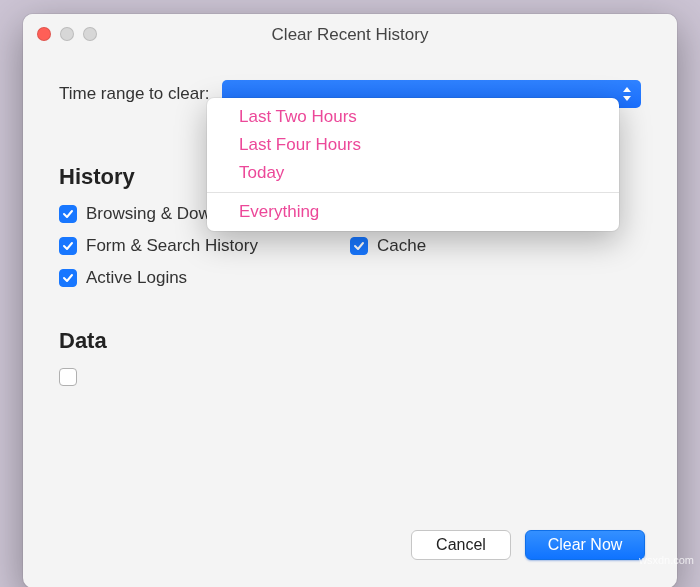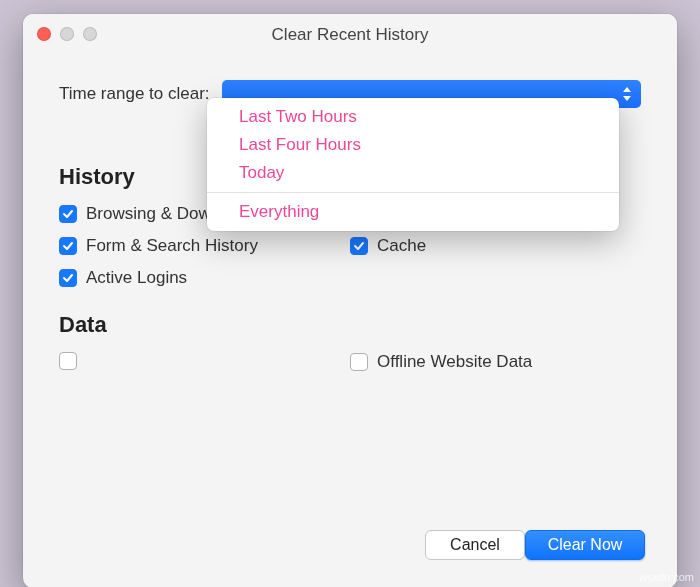--- a/index.html
+++ b/index.html
@@ -42,40 +42,40 @@
   .content { padding: 18px 36px 0 36px; position: relative; height: calc(100% - 42px); }
   .label { font-size: 17px; color: #333; }
   .row-time { display: flex; align-items: center; gap: 12px; margin-top: 6px; }
   .select-display {
     flex: 1;
     height: 28px;
     background: linear-gradient(#2f82ff,#1a6fff);
     border-radius: 5px;
   }
   h2.section { font-size: 22px; font-weight: 700; margin-top: 56px; margin-bottom: 14px; color: #222; }
-  h2.section.data { margin-top: 24px; }
+  h2.section.data { margin-top: 40px; }
   .cols { display: flex; }
   .col { flex: 1; display: flex; flex-direction: column; gap: 12px; }
   .chk-row { display: flex; align-items: center; gap: 9px; }
   .chk {
     width: 18px; height: 18px; border-radius: 4px;
     border: 1px solid #b0b0b0; background: #fff;
     display: flex; align-items: center; justify-content: center;
     flex-shrink: 0;
   }
   .chk.checked {
     background: #1877ff; border-color: #1877ff;
   }
   .chk.checked svg { display: block; }
   .chk svg { display: none; width: 12px; height: 12px; }
   .chk-label { font-size: 17px; color: #333; }
   .btn-row {
     position: absolute;
     right: 32px; bottom: 28px;
-    display: flex; 
+    display: flex; gap: 14px;
   }
   .btn {
     height: 30px; min-width: 100px;
     padding: 0 16px;
     border-radius: 6px;
     font-size: 16px;
     display: flex; align-items: center; justify-content: center;
     cursor: default;
   }
   .btn.cancel {
@@ -125,21 +125,21 @@
     width: 12px; height: 14px;
   }
   .dd-updown::before, .dd-updown::after {
     content: ""; position: absolute; left: 2px;
     border-left: 4px solid transparent; border-right: 4px solid transparent;
   }
   .dd-updown::before { top: 0; border-bottom: 5px solid #fff; }
   .dd-updown::after { bottom: 0; border-top: 5px solid #fff; }
   .watermark {
     position: absolute;
-    right: 6px; bottom: 4px;
+    right: 6px; bottom: 21px;
     font-size: 11px; color: rgba(255,255,255,0.75);
   }
 </style>
 </head>
 <body>
 
 <div class="window">
   <div class="titlebar">
     <div class="traffic">
       <div class="tl red"></div>
@@ -205,28 +205,20 @@
       </div>
     </div>
 
     <h2 class="section data">Data</h2>
     <div class="cols">
       <div class="col">
         <div class="chk-row">
           <div class="chk">
             
           </div>
-        </div>
-      </div>
-      <div class="col">
-        <div class="chk-row">
-          <div class="chk">
-            
-          </div>
-          <span class="chk-label">Offline Website Data</span>
         </div>
       </div>
     </div>
 
     <div class="btn-row">
       <div class="btn cancel">Cancel</div>
       <div class="btn primary">Clear Now</div>
     </div>
   </div>
 </div>

